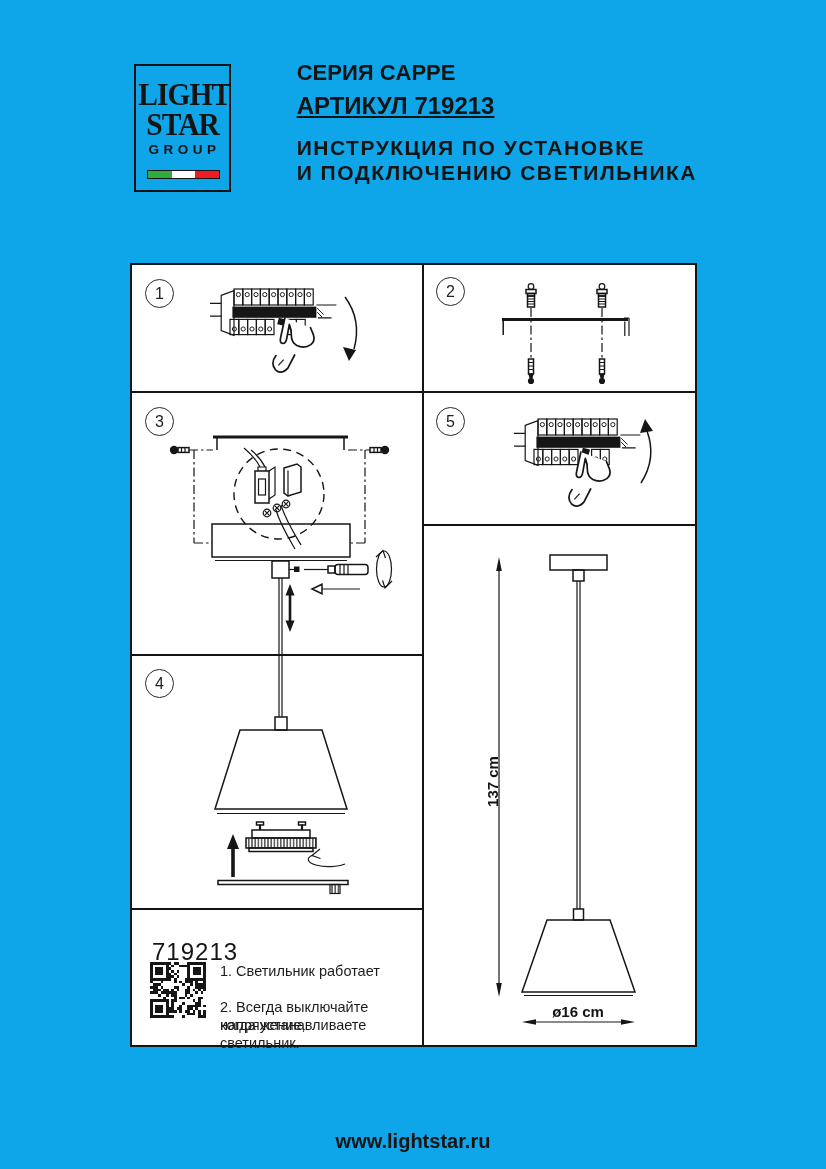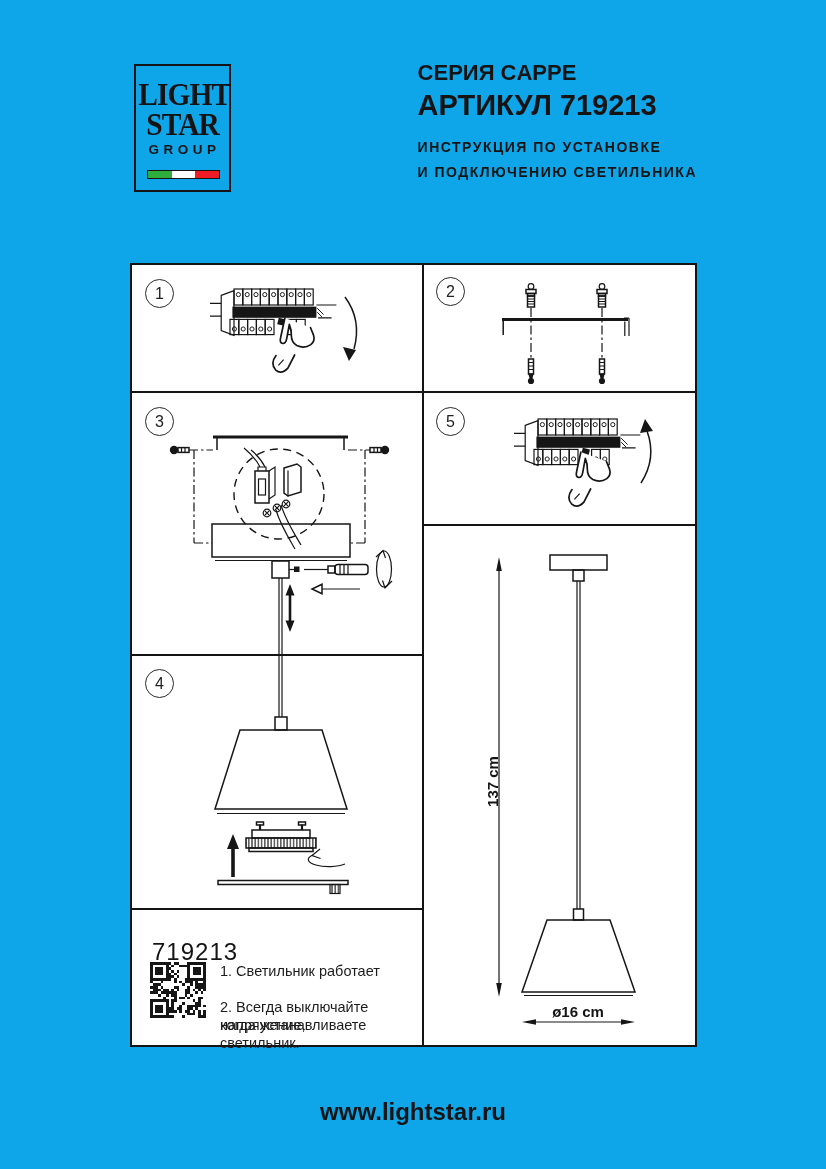--- a/index.html
+++ b/index.html
@@ -10,39 +10,39 @@
             border:2px solid #141414;box-sizing:border-box;text-align:center;}
   .logo-light,.logo-star{font-family:"Liberation Serif",serif;font-weight:700;
             font-size:31px;line-height:30px;letter-spacing:-1px;transform:scaleX(0.95);}
   .logo-light{margin-top:14px;}
   .logo-group{font-size:13.5px;letter-spacing:4.5px;margin-top:2px;margin-left:4px;font-weight:700;}
   .logo-flag{position:absolute;left:11px;bottom:11px;width:71px;height:7px;
              border:1px solid #141414;display:flex;}
   .logo-flag span{flex:1;height:100%;}
   .header-text{position:absolute;right:129px;top:56px;font-weight:700;}
   .hdr-series{font-size:22px;line-height:33px;}
-  .hdr-article{font-size:29px;line-height:33px;}
-  .hdr-title{font-size:14px;line-height:25px;letter-spacing:1.5px;}
+  .hdr-article{font-size:24px;line-height:33px;text-decoration:underline;}
+  .hdr-title{font-size:21px;line-height:25px;letter-spacing:1.5px;}
   .hdr-gap{height:13px;}
   
   .panel{position:absolute;border:2px solid #141414;box-sizing:border-box;background:#fff;}
   .art{position:absolute;left:0;top:0;width:100%;height:100%;}
   .stepcirc{position:absolute;width:27px;height:27px;border:1.6px solid #2a2a2a;border-radius:50%;
             background:#fff;display:flex;align-items:center;justify-content:center;
             font-size:16px;color:#222;}
   .biglabel{position:absolute;font-size:19px;font-weight:700;letter-spacing:0.5px;margin-top:36px;}
   .dimlabel{position:absolute;font-size:15px;font-weight:700;text-align:center;}
   .rot{transform:rotate(-90deg);}
   
   .info-article{position:absolute;left:20px;top:28px;font-size:24px;font-weight:400;letter-spacing:1px;}
   .qr{position:absolute;left:18px;top:52px;width:56px;height:56px;}
   .note{position:absolute;left:88px;font-size:14.5px;line-height:18px;color:#1c1c1c;}
   
-  .footer{position:absolute;left:0;top:1098px;width:100%;text-align:center;
-          font-size:24px;font-weight:700;}
+  .footer{position:absolute;left:0;top:1130px;width:100%;text-align:center;
+          font-size:20px;font-weight:700;}
   
   .s{stroke:#161616;fill:none;stroke-width:1.5px;}
   .sn{stroke:#161616;fill:none;stroke-width:1.2px;}
   .t{stroke:#161616;fill:none;stroke-width:3px;}
   .f{fill:#161616;stroke:none;}
   .wf{fill:#ffffff;stroke:#161616;stroke-width:1.5px;}
   .dd{stroke:#161616;fill:none;stroke-width:1.2px;stroke-dasharray:9 3 2.5 3;}
   .da{stroke:#161616;fill:none;stroke-width:1.4px;stroke-dasharray:8 5.5;}
   .hand{fill:#ffffff;stroke:#161616;stroke-width:1.7px;stroke-linejoin:round;stroke-linecap:round;}
 </style>

